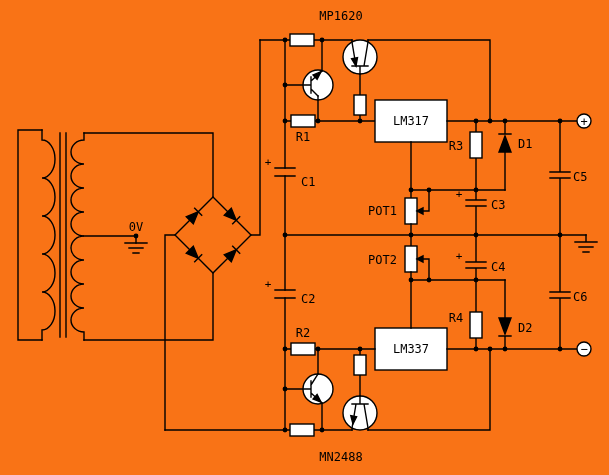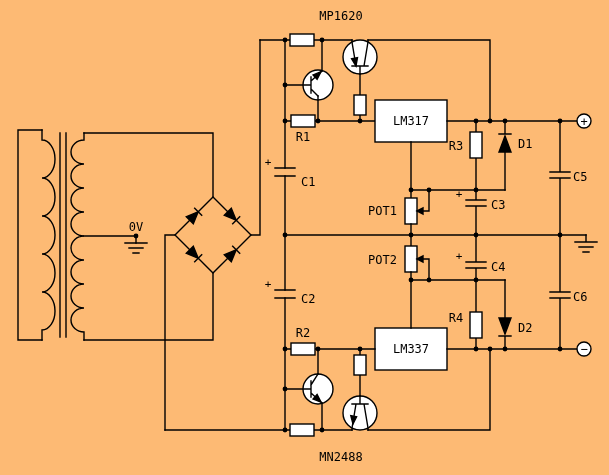--- a/index.html
+++ b/index.html
@@ -1,16 +1,16 @@
 <!DOCTYPE html>
 <html><head>
 <meta charset="utf-8">
 <style>
   html,body{margin:0;padding:0;background:#ffffff;}
-  .stage{width:609px;height:475px;background:#fdba74;position:relative;overflow:hidden;}
+  .stage{width:609px;height:475px;background:#f97316;position:relative;overflow:hidden;}
   svg{display:block;}
   text{font-family:"DejaVu Sans Mono","Liberation Mono",monospace;font-size:12px;fill:#000;}
   text.small{font-size:11px;}
 </style>
 </head>
 <body>
 
 <div class="stage">
 <svg width="609" height="475" viewBox="0 0 609 475">
 

